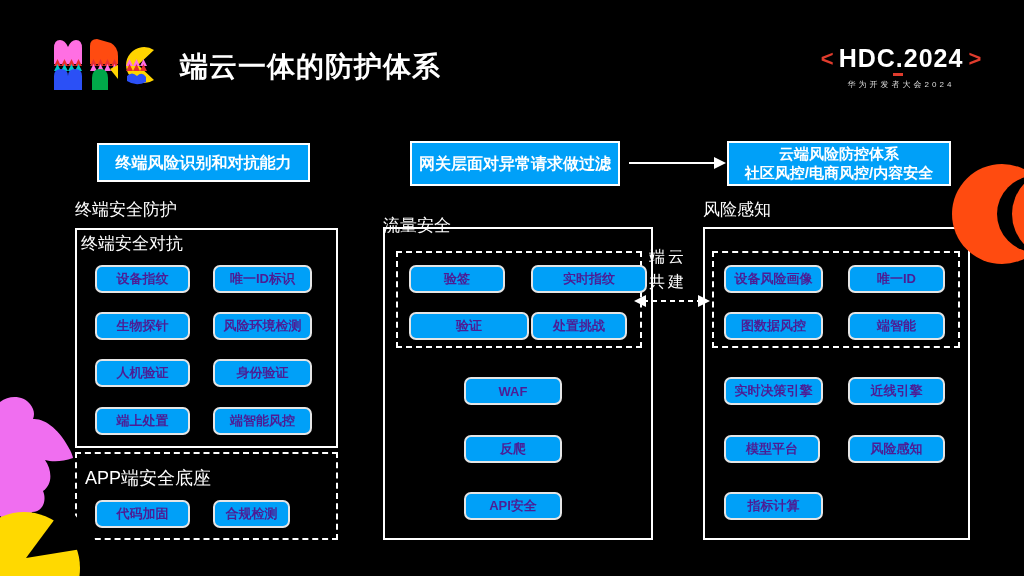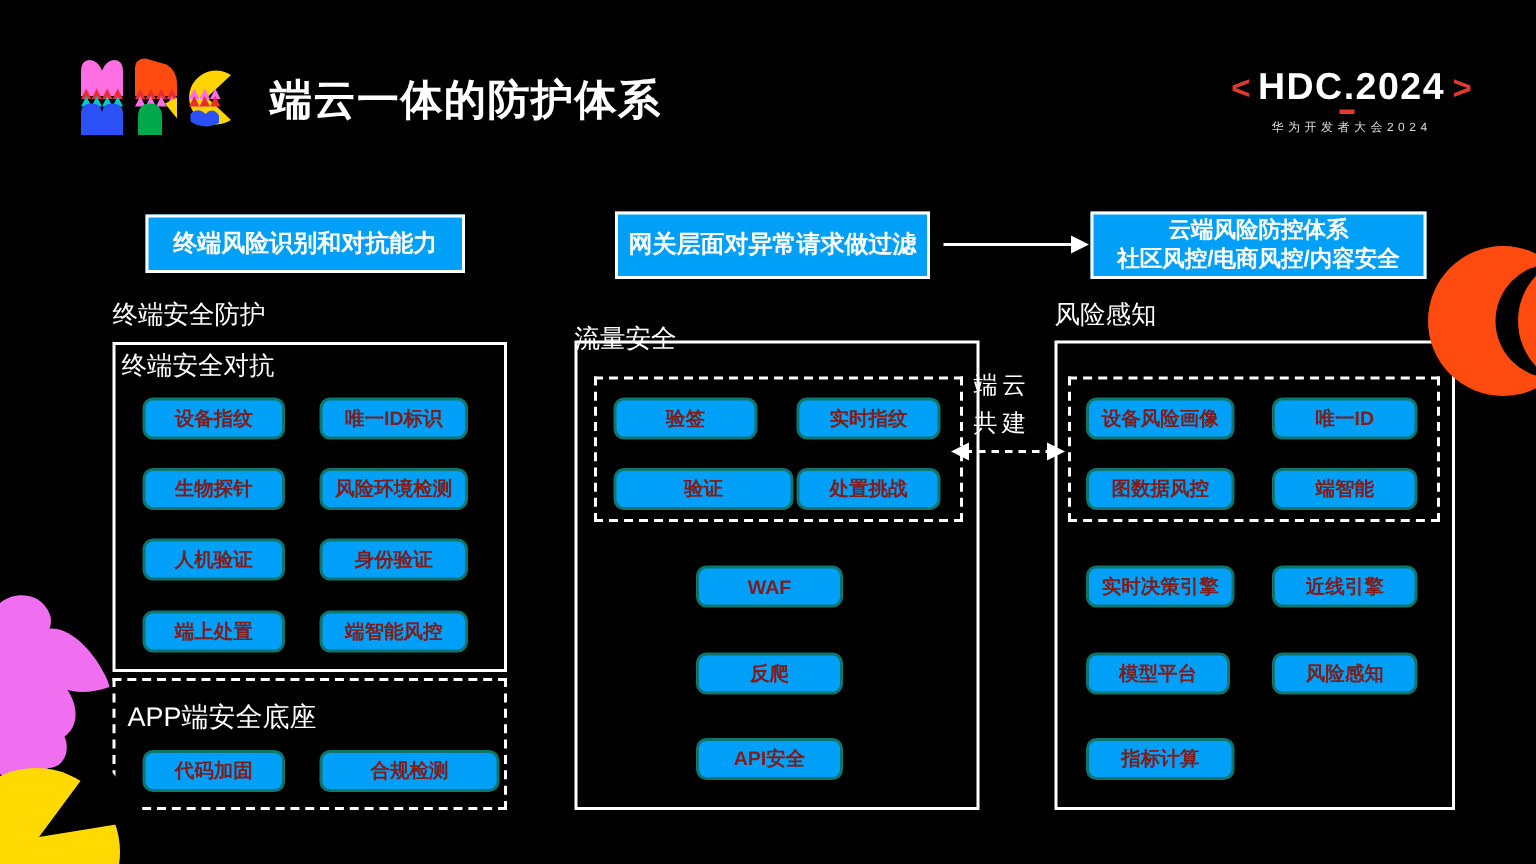--- a/index.html
+++ b/index.html
@@ -8,23 +8,23 @@
   .abs{position:absolute;}
   .title{font-size:28px;font-weight:bold;letter-spacing:1px;text-align:right;}
   .lede{font-size:19px;white-space:nowrap;}
   .flowbox{position:absolute;background:var(--accent-blue);border:2px solid #fff;
     display:flex;flex-direction:column;align-items:center;justify-content:center;
     font-weight:bold;text-align:center;box-sizing:border-box;line-height:1.25;}
   .caption{position:absolute;font-size:17px;text-align:left;}
   .panel{position:absolute;border:2px solid #fff;box-sizing:border-box;}
   .panel-dashed{position:absolute;border:2px dashed #fff;box-sizing:border-box;}
   .panel-title{position:absolute;font-size:17px;}
-  .btn{position:absolute;height:28px;background:var(--accent-blue);border:2px solid #0f766e;
+  .btn{position:absolute;height:28px;background:var(--accent-blue);border:2px solid #e5e5e5;
     border-radius:7px;display:flex;align-items:center;justify-content:center;
-    font-weight:bold;font-size:13px;color:#7f1d1d;box-sizing:border-box;white-space:nowrap;}
+    font-weight:bold;font-size:13px;color:#4c1d95;box-sizing:border-box;white-space:nowrap;}
   .bridge{position:absolute;width:58px;text-align:left;font-size:16px;letter-spacing:3px;}
   .brand{position:absolute;left:826px;top:44px;width:150px;display:flex;align-items:center;
     justify-content:center;gap:5px;font-weight:bold;}
   .brand .bracket{color:var(--brand-red);font-size:22px;}
   .brand .name{color:#fff;font-size:25px;letter-spacing:1px;}
   .brand-underline{position:absolute;left:893px;top:73px;width:10px;height:3px;background:var(--brand-red);}
   .brand-tagline{position:absolute;left:826px;top:79px;width:150px;text-align:center;
     font-size:8px;letter-spacing:3px;color:#ddd;}
   svg{display:block;}
 </style>
@@ -82,26 +82,26 @@
   <div class="btn" style="left:95px;top:312px;width:95px">生物探针</div>
   <div class="btn" style="left:213px;top:312px;width:99px">风险环境检测</div>
   <div class="btn" style="left:95px;top:359px;width:95px">人机验证</div>
   <div class="btn" style="left:213px;top:359px;width:99px">身份验证</div>
   <div class="btn" style="left:95px;top:407px;width:95px">端上处置</div>
   <div class="btn" style="left:213px;top:407px;width:99px">端智能风控</div>
 
   <div class="panel-dashed" style="left:75px;top:452px;width:263px;height:88px"></div>
   <div class="panel-title" style="left:85px;top:466px;font-size:18px">APP端安全底座</div>
   <div class="btn" style="left:95px;top:500px;width:95px">代码加固</div>
-  <div class="btn" style="left:213px;top:500px;width:120px">合规检测</div>
+  <div class="btn" style="left:213px;top:500px;width:77px">合规检测</div>
 
   <div class="panel" style="left:383px;top:227px;width:270px;height:313px"></div>
   <div class="panel-dashed" style="left:396px;top:251px;width:246px;height:97px"></div>
   <div class="btn" style="left:409px;top:265px;width:96px">验签</div>
-  <div class="btn" style="left:531px;top:265px;width:96px">实时指纹</div>
+  <div class="btn" style="left:531px;top:265px;width:116px">实时指纹</div>
   <div class="btn" style="left:409px;top:312px;width:120px">验证</div>
   <div class="btn" style="left:531px;top:312px;width:96px">处置挑战</div>
   <div class="btn" style="left:464px;top:377px;width:98px">WAF</div>
   <div class="btn" style="left:464px;top:435px;width:98px">反爬</div>
   <div class="btn" style="left:464px;top:492px;width:98px">API安全</div>
 
   <div class="bridge" style="left:649px;top:247px">端云</div>
   <div class="bridge" style="left:649px;top:272px">共建</div>
 
   <div class="panel" style="left:703px;top:227px;width:267px;height:313px"></div>

